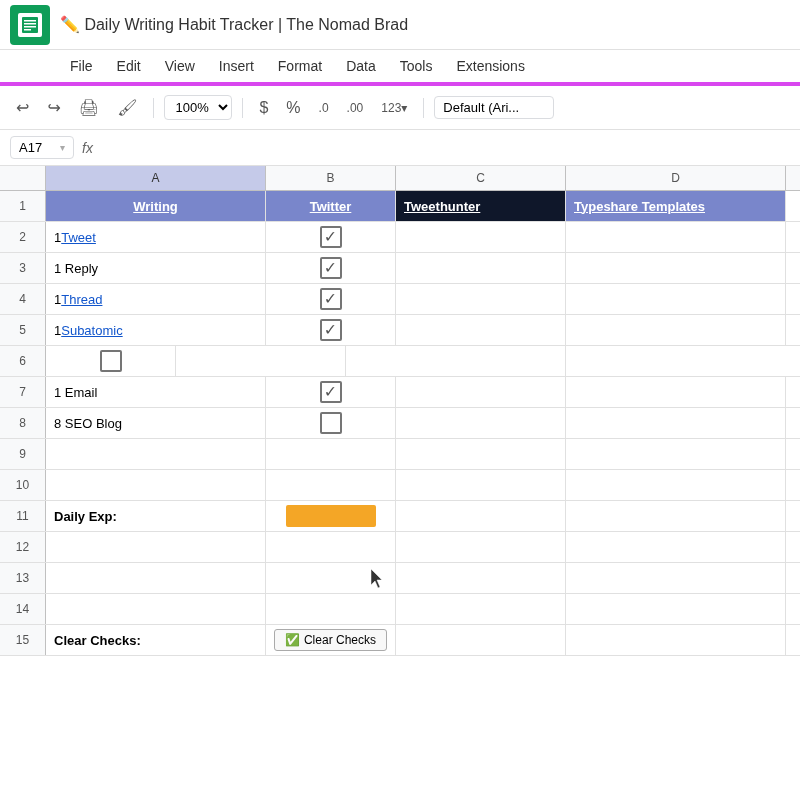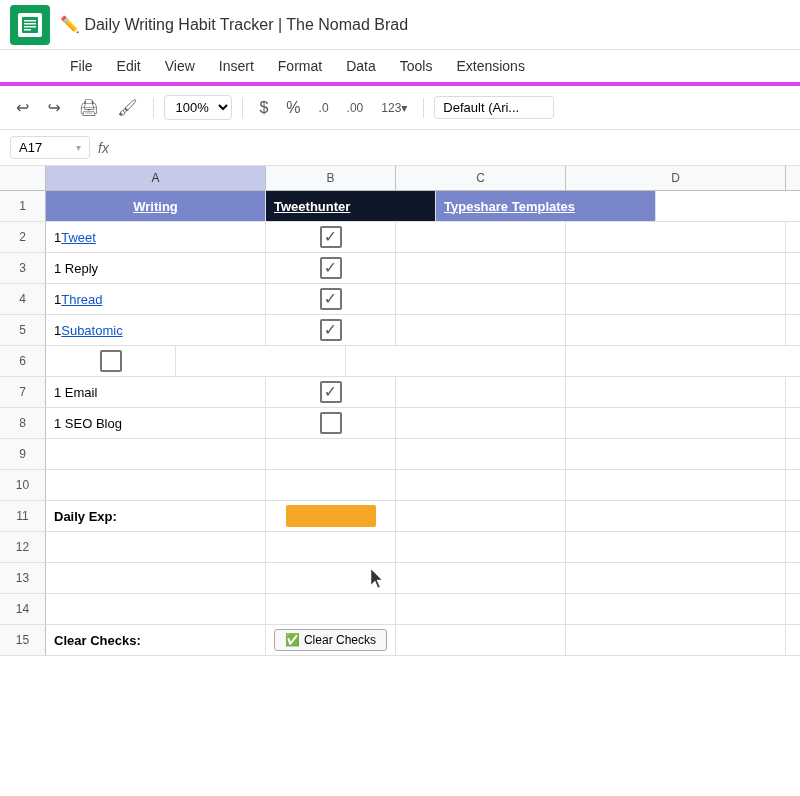--- a/index.html
+++ b/index.html
@@ -96,21 +96,21 @@
       background: #fff;
       padding: 0 10px;
       border-bottom: 1px solid #e0e0e0;
       gap: 8px;
     }
     .cell-ref {
       border: 1px solid #dadce0;
       border-radius: 4px;
       padding: 3px 8px;
       font-size: 13px;
-      width: 80px;
+      width: 64px;
       display: flex;
       align-items: center;
       justify-content: space-between;
     }
     .fx-icon {
       font-style: italic;
       color: #666;
       font-size: 14px;
     }
     .formula-input {
@@ -347,20 +347,23 @@
     <div class="col-header col-b">B</div>
     <div class="col-header col-c">C</div>
     <div class="col-header col-d">D</div>
   </div>
 
   <div class="grid-row header-row">
     <div class="row-num">1</div>
     <div class="cell cell-a">
       <span>Writing</span>
     </div>
+    <div class="cell cell-b" style="background:#7986cb; color:#fff; font-weight:bold; text-decoration:underline;">
+      <span>Twitter</span>
+    </div>
     <div class="cell cell-c" style="background:#0f172a; color:#fff; font-weight:bold; text-decoration:underline;">
       <span>Tweethunter</span>
     </div>
     <div class="cell cell-d" style="background:#7986cb; color:#fff; font-weight:bold; text-decoration:underline;">
       <span>Typeshare Templates</span>
     </div>
   </div>
 
   <div class="grid-row">
     <div class="row-num">2</div>
@@ -441,21 +444,21 @@
         <span class="checkmark">✓</span>
       </div>
     </div>
     <div class="cell cell-c"></div>
     <div class="cell cell-d"></div>
   </div>
 
   <div class="grid-row">
     <div class="row-num">8</div>
     <div class="cell cell-a">
-      <span>1 SEO Blog</span>
+      <span>8 SEO Blog</span>
     </div>
     <div class="cell cell-b">
       <div class="checkbox-wrapper">
       </div>
     </div>
     <div class="cell cell-c"></div>
     <div class="cell cell-d"></div>
   </div>
 
   <div class="grid-row">

